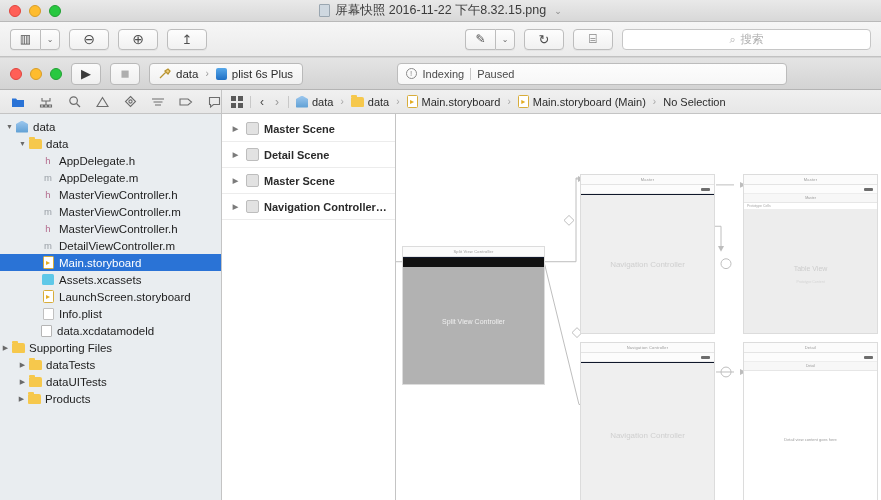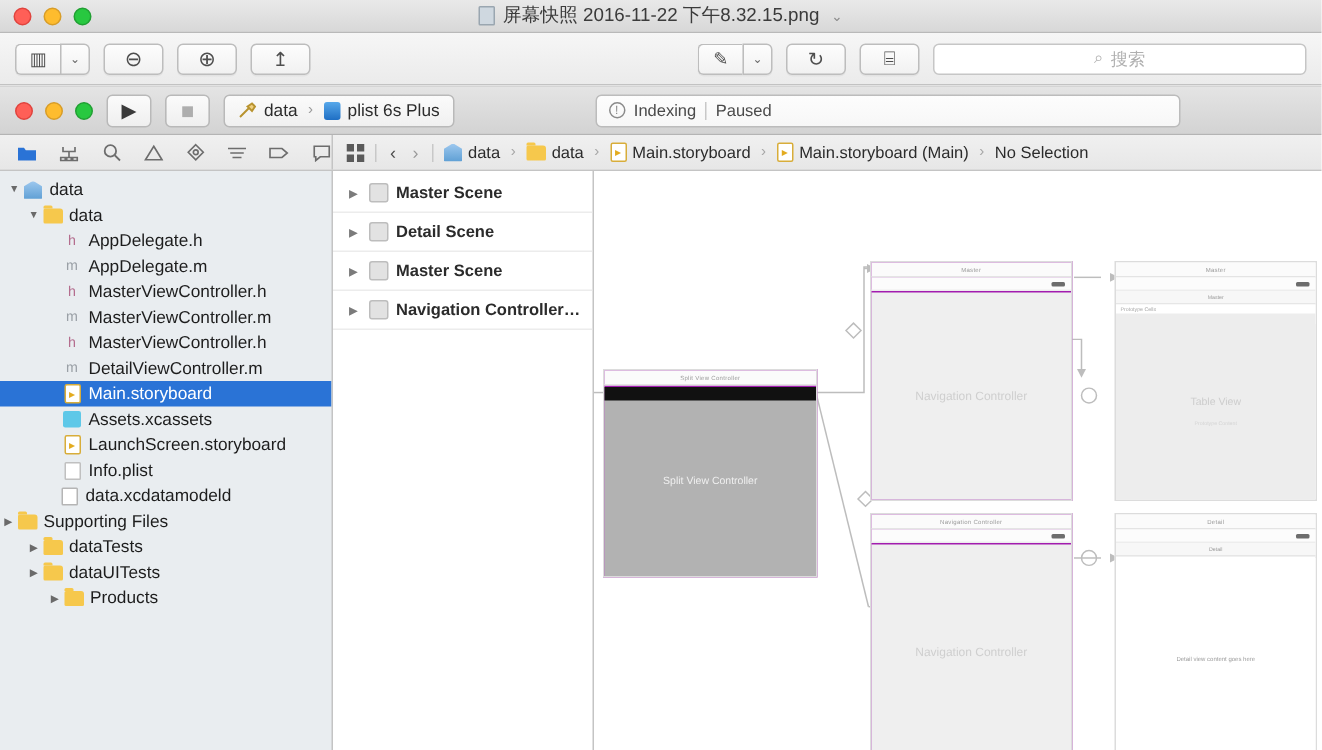--- a/index.html
+++ b/index.html
@@ -171,21 +171,21 @@
     white-space: nowrap;
   }
   .scene-row .disc { color:#7b7b7b; font-size:7px; }
   .scene-ico {
     width: 13px; height: 13px; flex: 0 0 13px;
     background: #e2e2e2; border: 1px solid #bdbdbd; border-radius: 2px;
   }
   
   .canvas { flex: 1; background: #ffffff; position: relative; overflow: hidden; }
   .vc {
-    position: absolute; background: #a21caf;
+    position: absolute; background: #0f172a;
     border: 1px solid #dcdcdc;
   }
   .vc-title {
     height: 10px; background: #fbfbfb; border-bottom: 1px solid #e4e4e4;
     font-size: 4px; color: #9a9a9a; display:flex; align-items:center; justify-content:center;
     letter-spacing: .2px;
   }
   .vc-label {
     position:absolute; left:0; right:0; top:50%; transform: translateY(-50%);
     text-align:center; font-size: 8px; color: #cfcfcf;
@@ -487,21 +487,21 @@
             </span>
             <span>dataTests</span>
           </div>
           <div class="file-row" style="padding-left: 17px;">
             <span class="disc">▶</span>
             <span class="fico">
               <span class="folder-ico"></span>
             </span>
             <span>dataUITests</span>
           </div>
-          <div class="file-row" style="padding-left: 31px;">
+          <div class="file-row" style="padding-left: 16px;">
             <span class="disc">▶</span>
             <span class="fico">
               <span class="folder-ico"></span>
             </span>
             <span>Products</span>
           </div>
         </div>
       <div class="outline" id="outline">
           <div class="scene-row">
             <span class="disc">▶</span>

